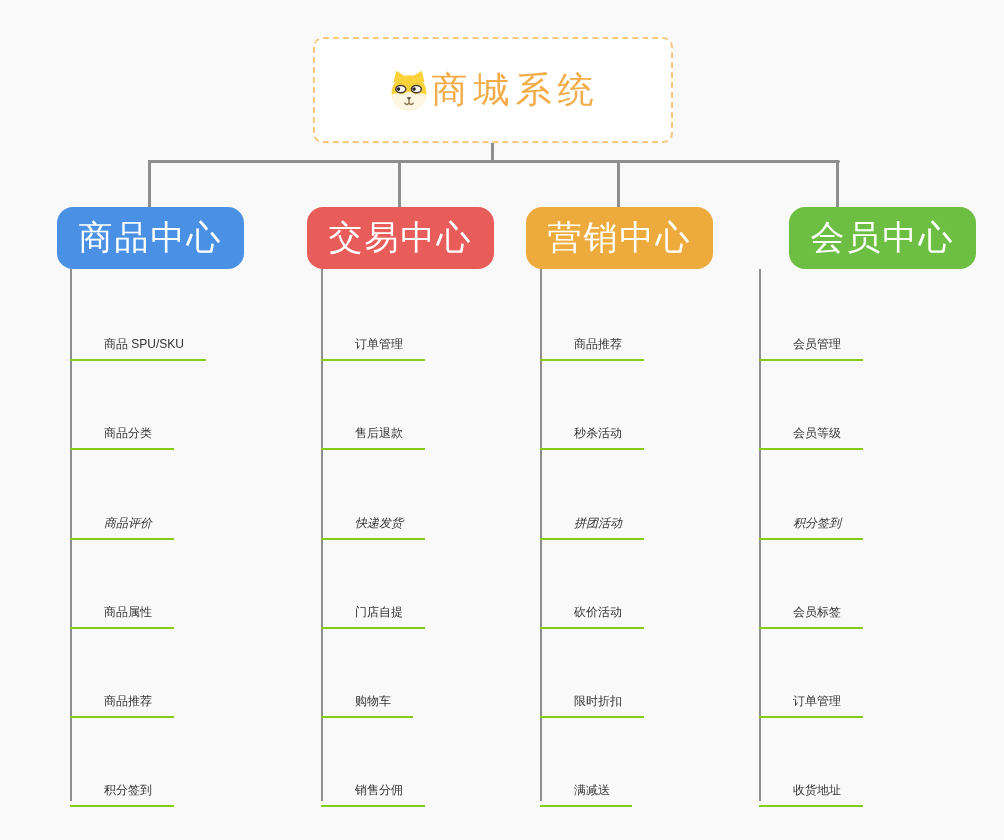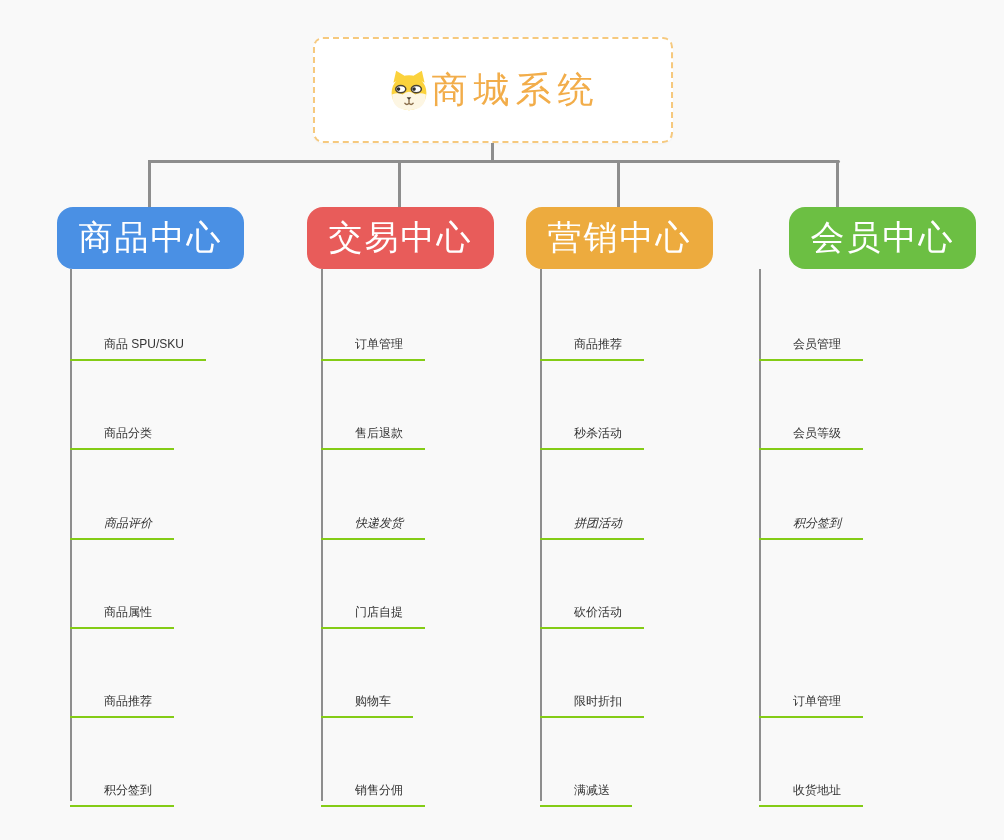--- a/index.html
+++ b/index.html
@@ -138,16 +138,17 @@
   <div class="leaf col-3 row-1">商品推荐</div>
   <div class="leaf col-3 row-2">秒杀活动</div>
   <div class="leaf col-3 row-3">拼团活动</div>
   <div class="leaf col-3 row-4">砍价活动</div>
   <div class="leaf col-3 row-5">限时折扣</div>
   <div class="leaf col-3 row-6">满减送</div>
 
   <div class="leaf col-4 row-1">会员管理</div>
   <div class="leaf col-4 row-2">会员等级</div>
   <div class="leaf col-4 row-3">积分签到</div>
+  <div class="leaf col-4 row-4">会员标签</div>
   <div class="leaf col-4 row-5">订单管理</div>
   <div class="leaf col-4 row-6">收货地址</div>
 
 </div>
 
 </body></html>

